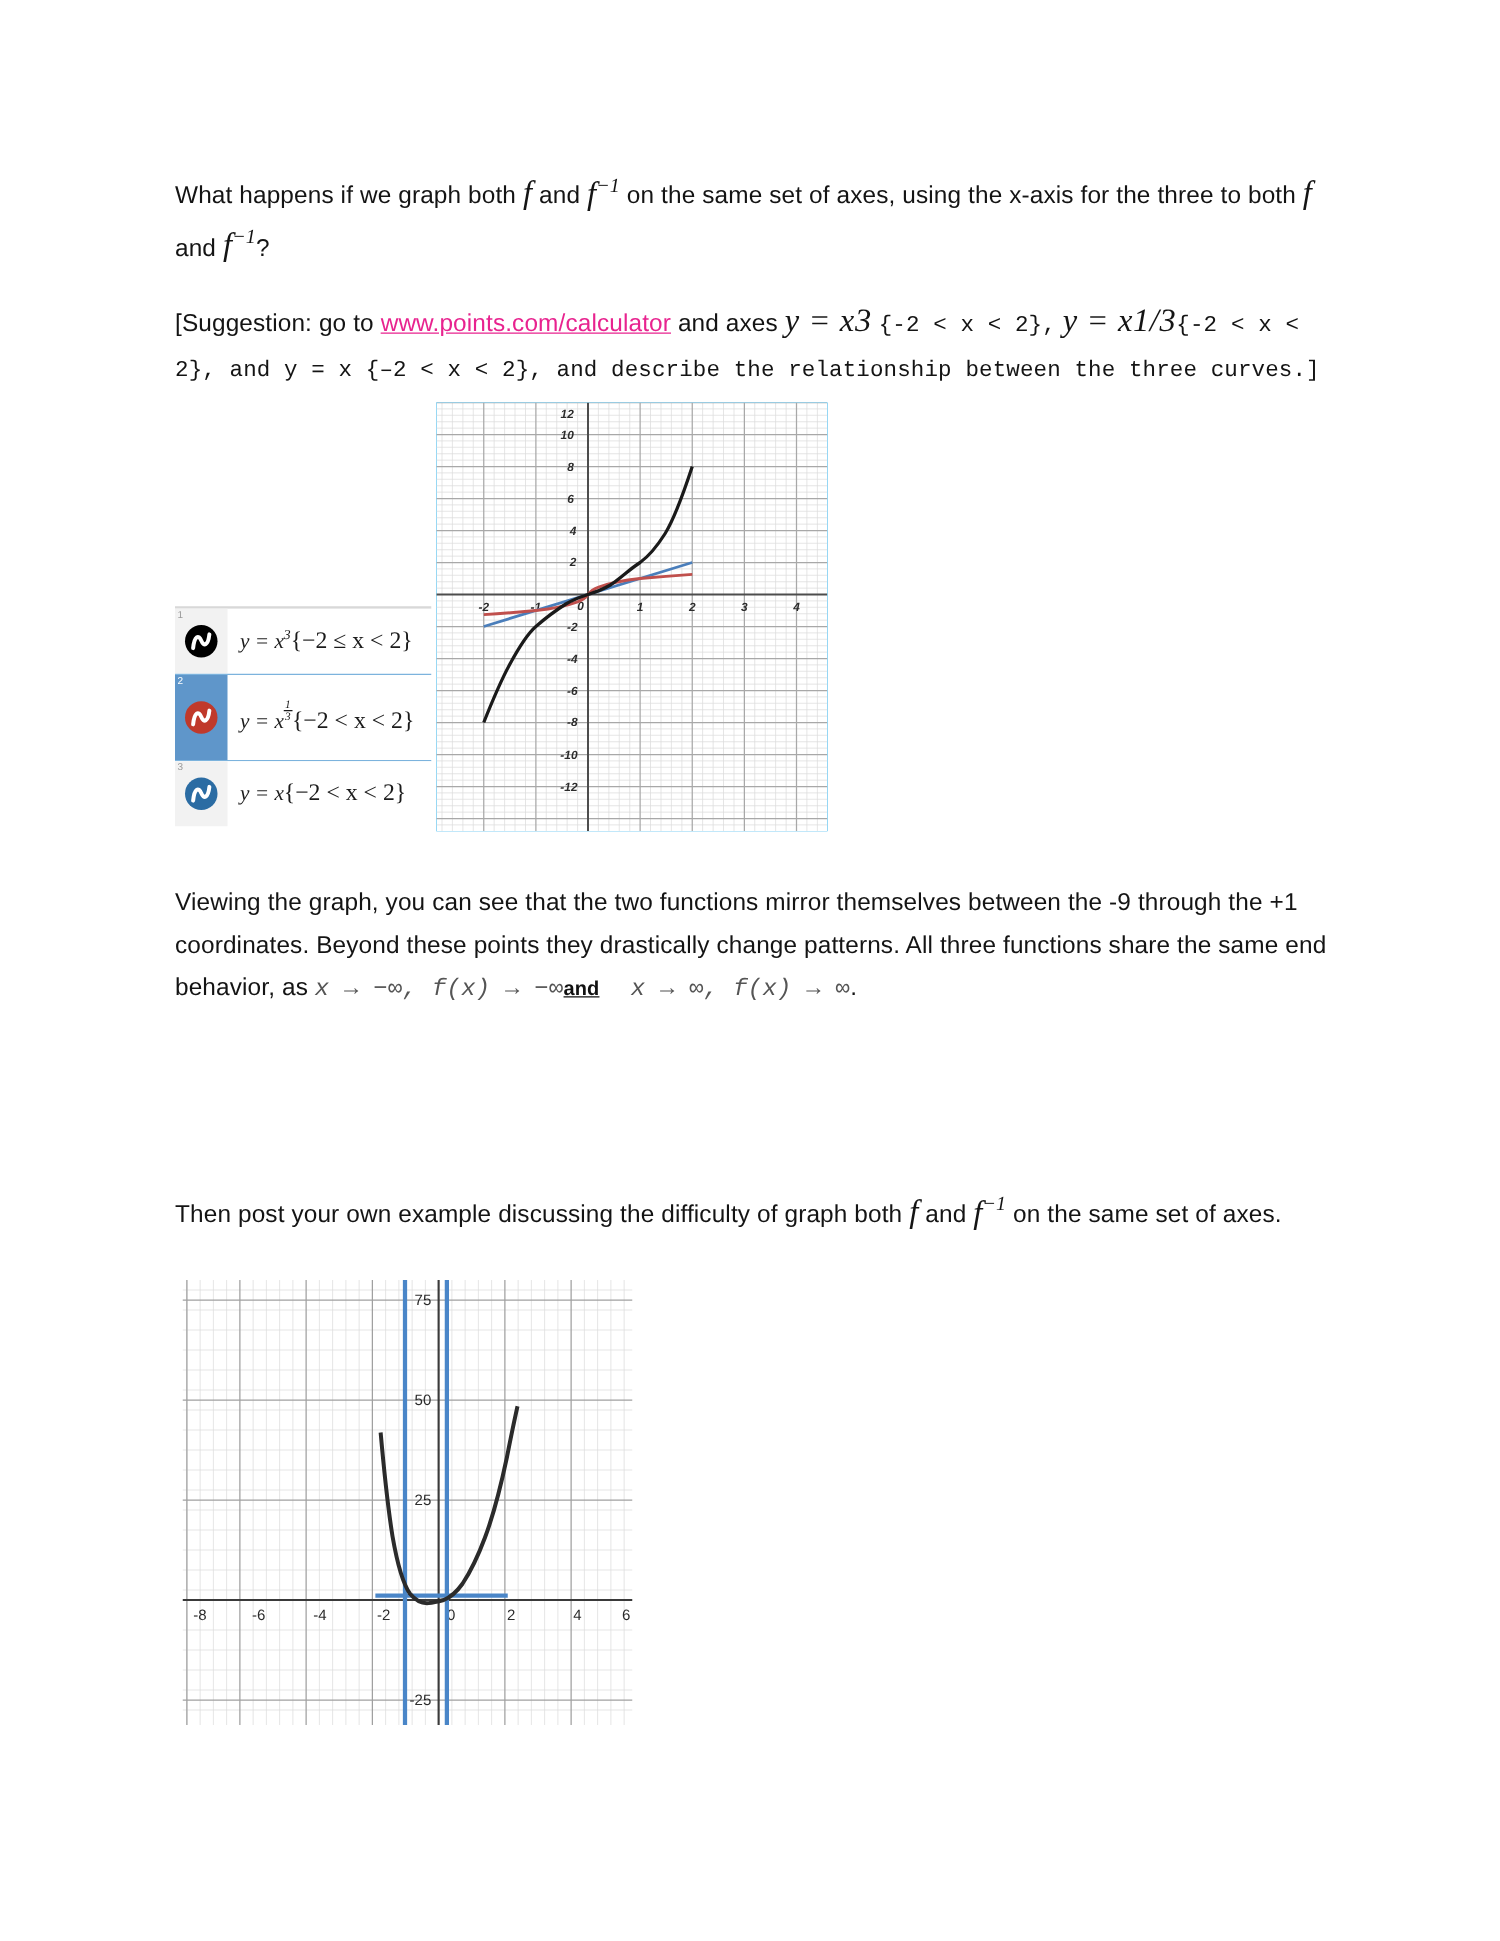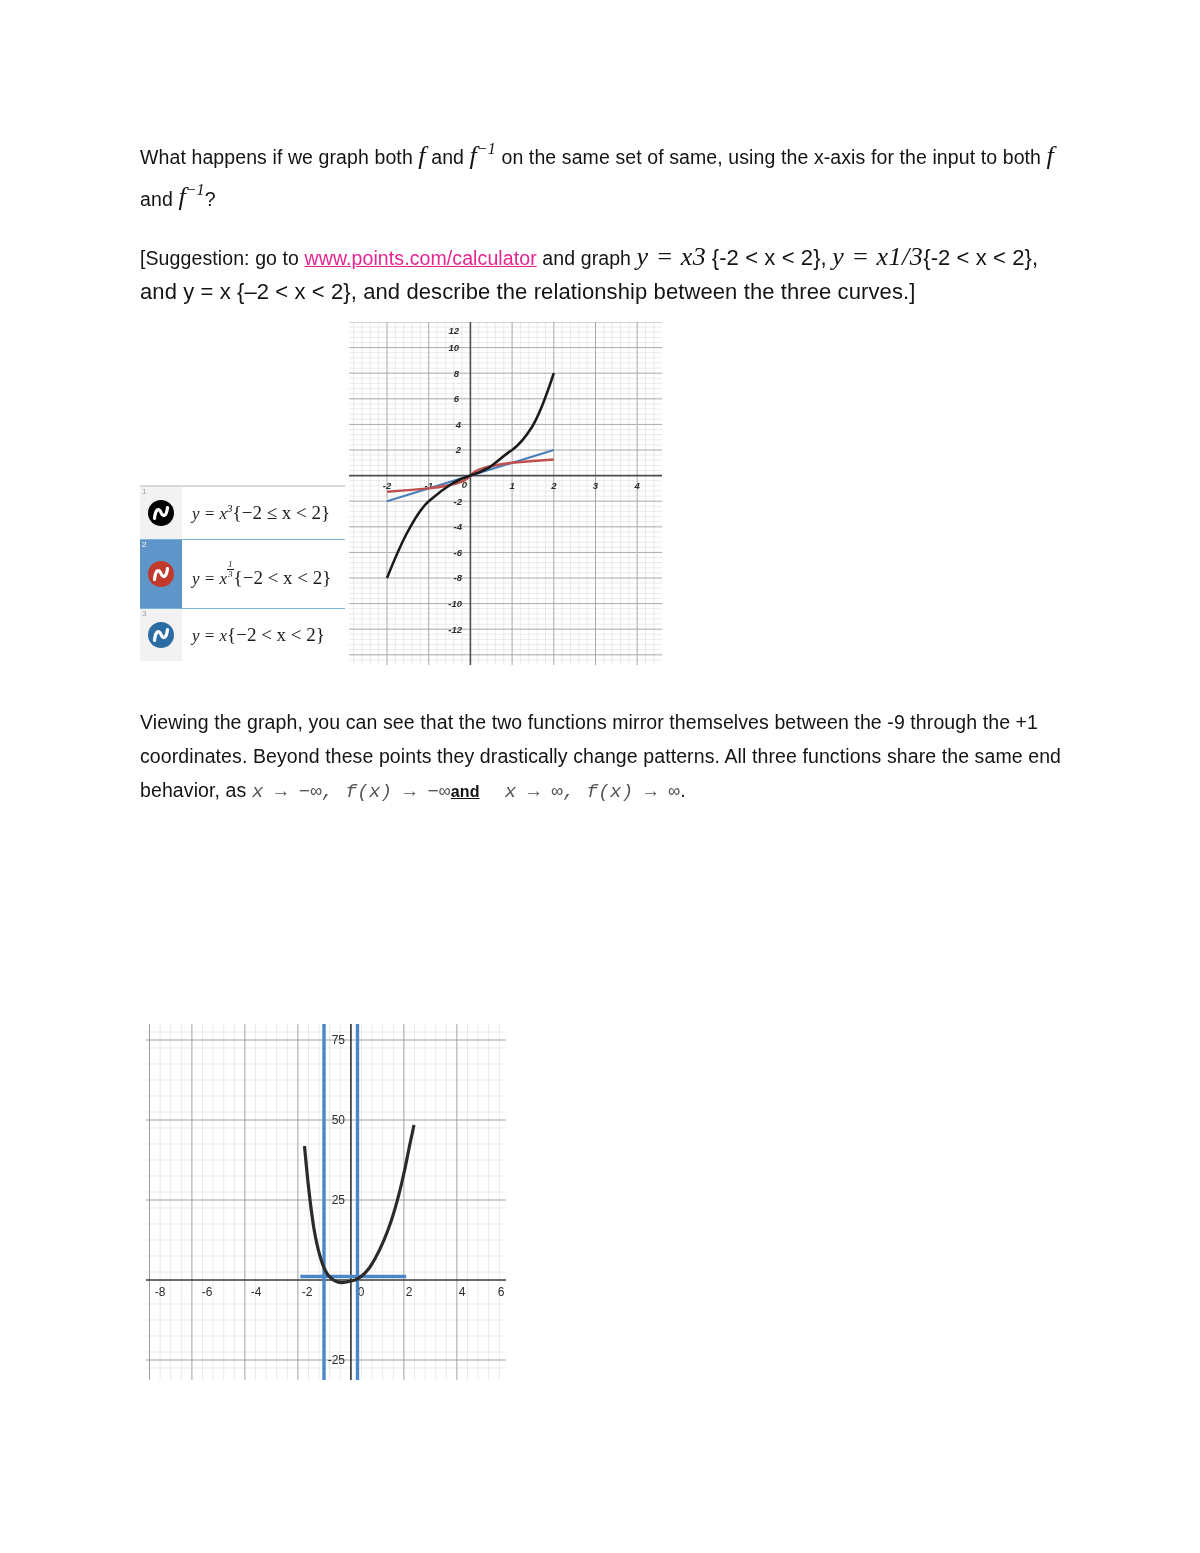--- a/index.html
+++ b/index.html
@@ -39,22 +39,22 @@
     vertical-align: super;
   }
   .eqn {
     font-family: "Liberation Serif", serif;
     font-style: italic;
     font-size: 26px;
     letter-spacing: 0.5px;
     margin-top: 48px;
   }
   .cond {
-    font-size: 22px;
-    font-family: Liberation Sans, sans-serif;
+    font-size: 18px;
+    font-family: Liberation Mono, monospace;
     font-style: normal;
   }
   a.link {
     color: #e8238f;
     text-decoration: underline;
     font-size: 19.5px;
   }
   .limit-math {
     font-family: Liberation Mono, monospace;
     font-style: italic;
@@ -184,32 +184,32 @@
 <body>
 
 <div class="page">
 
   <div class="para-block" style="top:132px;">
     <p class="para">
       <span>What happens if we graph both</span>
       <span class="mathbig">f</span>
       <span>and</span>
       <span class="mathbig"><span>f</span><span class="sup">−1</span></span>
-      <span>on the same set of same, using the x-axis for the input to both</span>
+      <span>on the same set of axes, using the x-axis for the three to both</span>
       <span class="mathbig">f</span>
       <span>and</span>
       <span class="mathbig"><span>f</span><span class="sup">−1</span></span><span>?</span>
     </p>
   </div>
 
   <div class="para-block" style="top:240px;">
     <p class="para">
       <span>[Suggestion: go to</span>
       <a class="link" href="#">www.points.com/calculator</a>
-      <span>and graph</span>
+      <span>and axes</span>
       <span class="eqn"><span>y = x</span><span class="sup">3</span></span>
       <span class="cond">{-2 &lt; x &lt; 2},</span>
       <span class="eqn"><span>y = x</span><span class="sup">1/3</span></span><span class="cond">{-2 &lt; x &lt; 2}, and y = x {–2 &lt; x &lt; 2}, and describe the relationship between the three curves.]</span>
     </p>
   </div>
 
   <div id="figure1">
 
     <div id="graph1">
       <svg width="313" height="343" viewBox="0 0 313 343" xmlns="http://www.w3.org/2000/svg">
@@ -409,20 +409,29 @@
     <p class="para">
       <span>Viewing the graph, you can see that the two functions mirror themselves between the -9 through the +1</span>
       <span>coordinates. Beyond these points they drastically change patterns. All three functions share the same</span>
       <span>end behavior, as</span>
       <span class="limit-math">x → −∞, f(x) → −∞</span><span class="and-word">and</span>
       <span style="display:inline-block;width:14px;"></span>
       <span class="limit-math">x → ∞, f(x) → ∞</span><span>.</span>
     </p>
   </div>
 
+  <div class="para-block" style="top:947px;">
+    <p class="para">
+      <span>Then post your own example discussing the difficulty of graph both</span>
+      <span class="mathbig">f</span>
+      <span>and</span>
+      <span class="mathbig"><span>f</span><span class="sup">−1</span></span>
+      <span>on the same set of axes.</span>
+    </p>
+  </div>
 
   <div id="figure2">
     <svg width="360" height="356" viewBox="0 0 360 356" xmlns="http://www.w3.org/2000/svg">
       <rect x="0" y="0" width="360" height="356" fill="#ffffff"></rect>
       <g stroke="#dcdcdc" stroke-width="0.6">
         <line x1="3.5" y1="0" x2="3.5" y2="356"></line>
           <line x1="14.1" y1="0" x2="14.1" y2="356"></line>
           <line x1="24.7" y1="0" x2="24.7" y2="356"></line>
           <line x1="35.3" y1="0" x2="35.3" y2="356"></line>
         <line x1="56.5" y1="0" x2="56.5" y2="356"></line>

